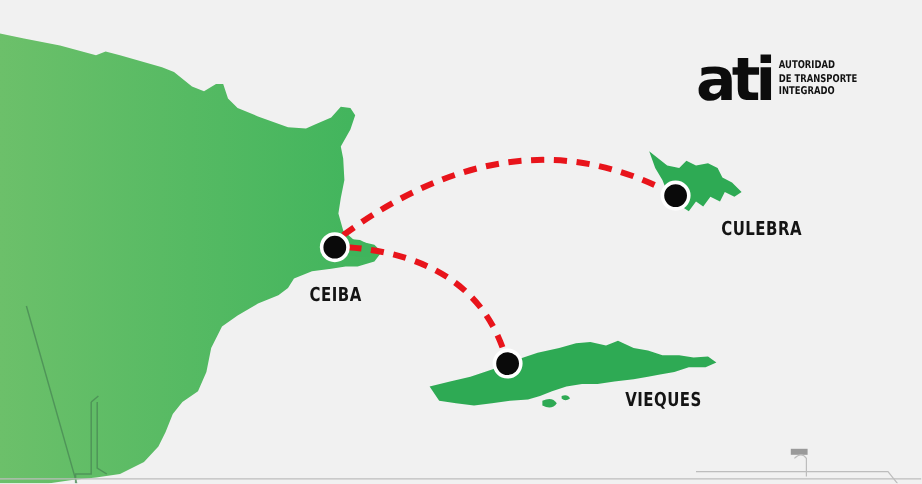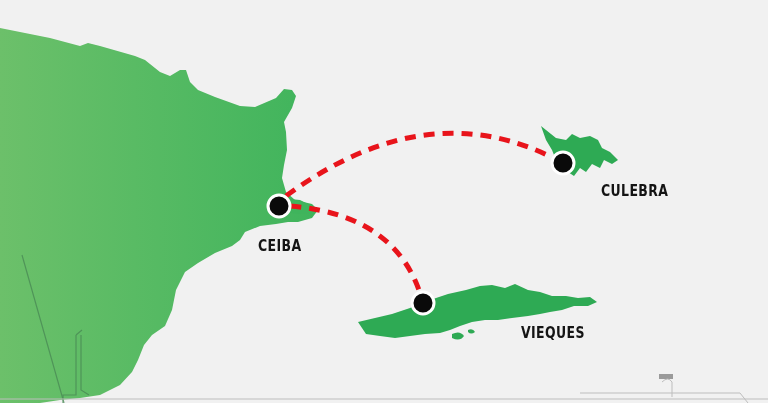--- a/index.html
+++ b/index.html
@@ -51,13 +51,21 @@
 
     <circle cx="279" cy="206" r="11" fill="#0a0a0a" stroke="#ffffff" stroke-width="3"></circle>
     <circle cx="563" cy="163" r="11" fill="#0a0a0a" stroke="#ffffff" stroke-width="3"></circle>
     <circle cx="423" cy="303" r="11" fill="#0a0a0a" stroke="#ffffff" stroke-width="3"></circle>
   </svg>
 
   <div class="label" style="left:258px; top:236px;">CEIBA</div>
   <div class="label" style="left:601px; top:181px;">CULEBRA</div>
   <div class="label" style="left:521px; top:323px;">VIEQUES</div>
 
+  <div class="logo">
+    <div class="logo-mark">ati</div>
+    <div class="logo-text">
+      <span>AUTORIDAD</span>
+      <span>DE TRANSPORTE</span>
+      <span>INTEGRADO</span>
+    </div>
+  </div>
 </div>
 
 </body></html>

